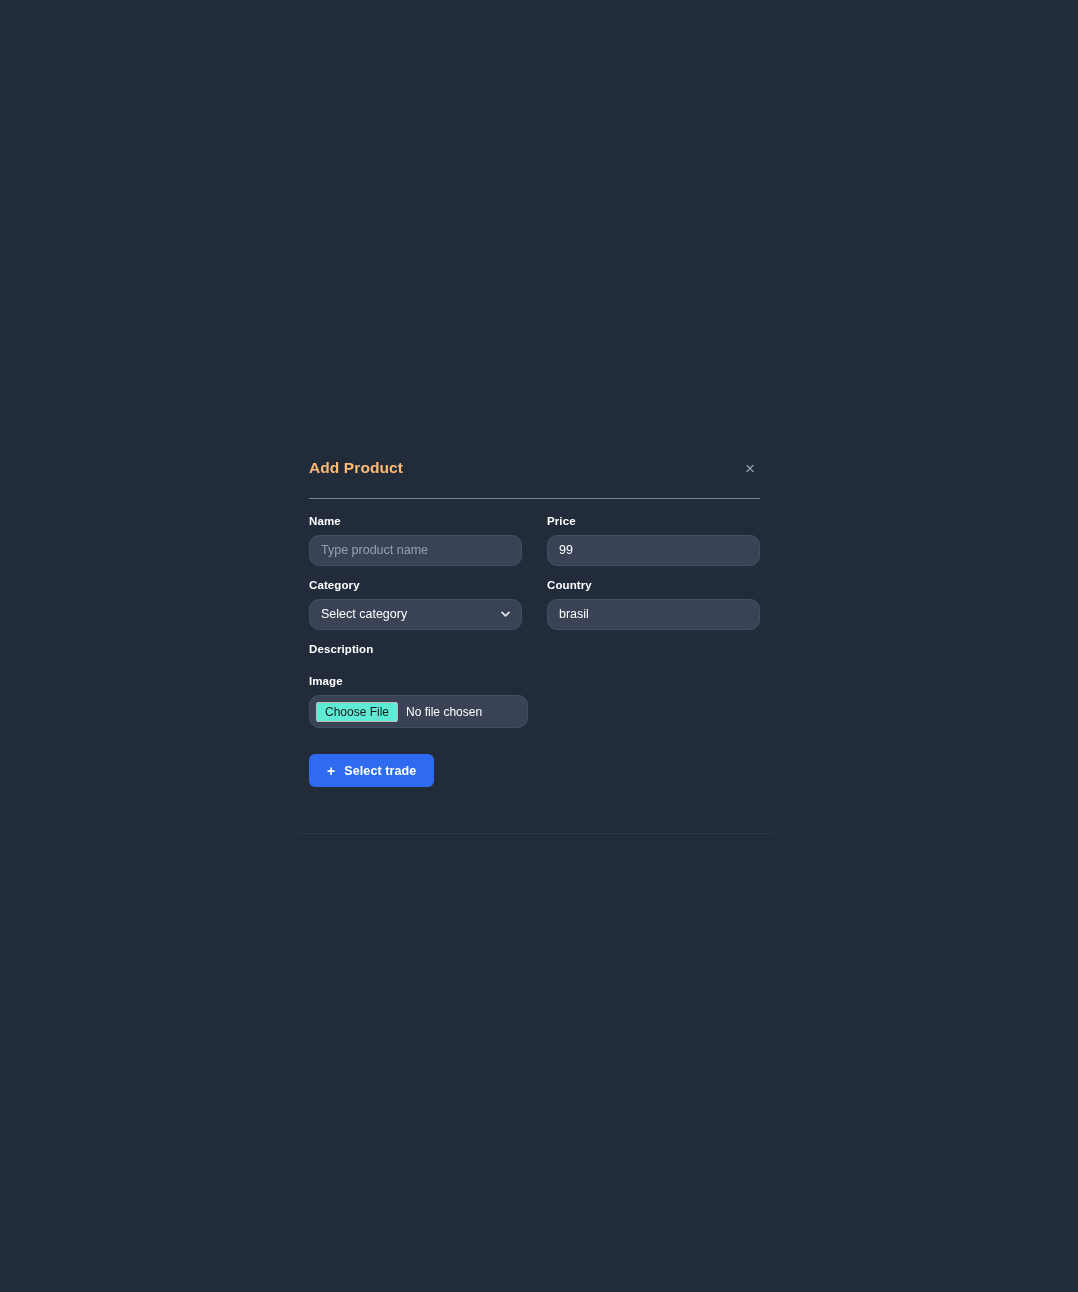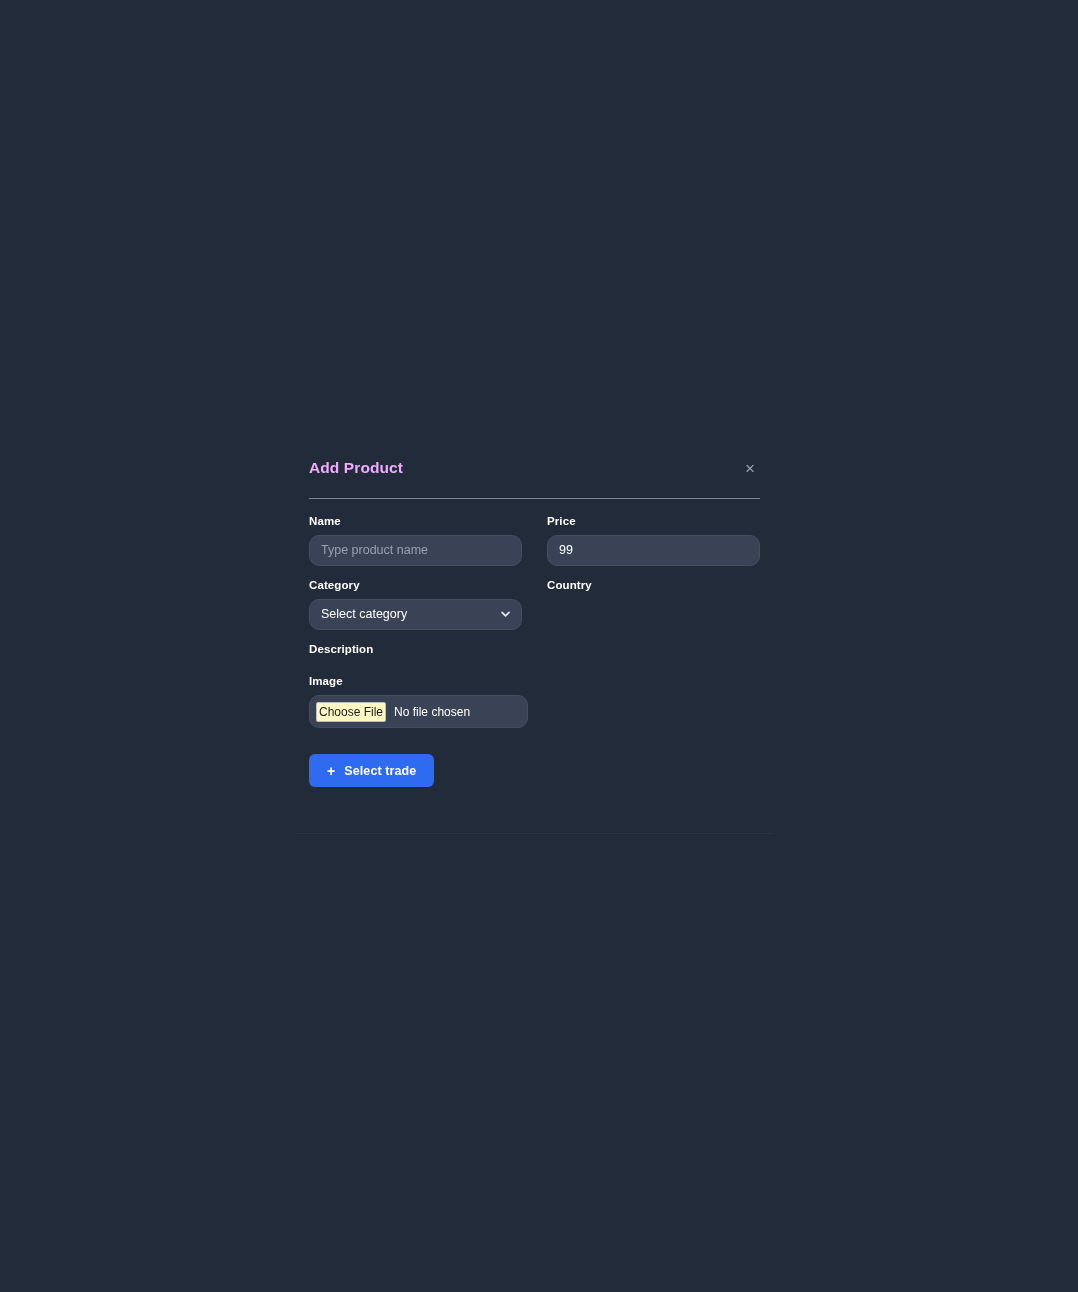--- a/index.html
+++ b/index.html
@@ -24,21 +24,21 @@
   .modal-header {
     position: relative;
     height: 32px;
     display: flex;
     align-items: center;
     justify-content: space-between;
   }
   .modal-title {
     font-size: 15.5px;
     font-weight: bold;
-    color: #f0abfc;
+    color: #fdba74;
     letter-spacing: 0.1px;
     line-height: 1;
   }
   .close-btn {
     background: none;
     border: none;
     padding: 0;
     margin: 0;
     width: 20px;
     height: 20px;
@@ -144,27 +144,27 @@
 
   .filebox {
     width: 219px;
     height: 33px;
     display: flex;
     align-items: center;
     padding: 0 6px;
     cursor: pointer;
   }
   .choose-file-btn {
-    background: #fef9c3;
+    background: #5eead4;
     border: 1px solid #bdbdbd;
     border-radius: 2px;
     color: #1a1a1a;
     font-size: 12px;
     font-family: "Liberation Sans", sans-serif;
-    padding: 1px 2px;
+    padding: 1px 8px;
     line-height: 1.35;
     white-space: nowrap;
   }
   .file-status {
     color: #ffffff;
     font-size: 12px;
     margin-left: 8px;
     white-space: nowrap;
   }
 
@@ -224,20 +224,21 @@
           <select class="select">
             <option>Select category</option>
           </select>
           <svg class="select-chevron" viewBox="0 0 12 12" fill="none">
             <path d="M2.2 4.2 L6 8 L9.8 4.2" stroke="currentColor" stroke-width="1.9" stroke-linecap="round" stroke-linejoin="round"></path>
           </svg>
         </div>
       </div>
       <div class="col field-group">
         <label class="field-label">Country</label>
+        <input class="input" type="text" value="brasil" style="">
       </div>
     </div>
 
     <div class="row">
       <div class="col-full field-group">
         <label class="field-label">Description</label>
       </div>
     </div>
 
     <div class="row">

